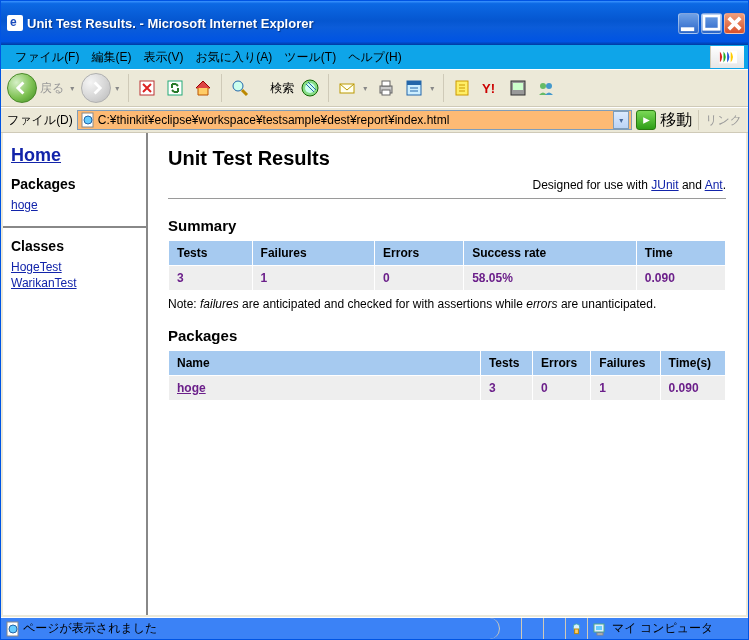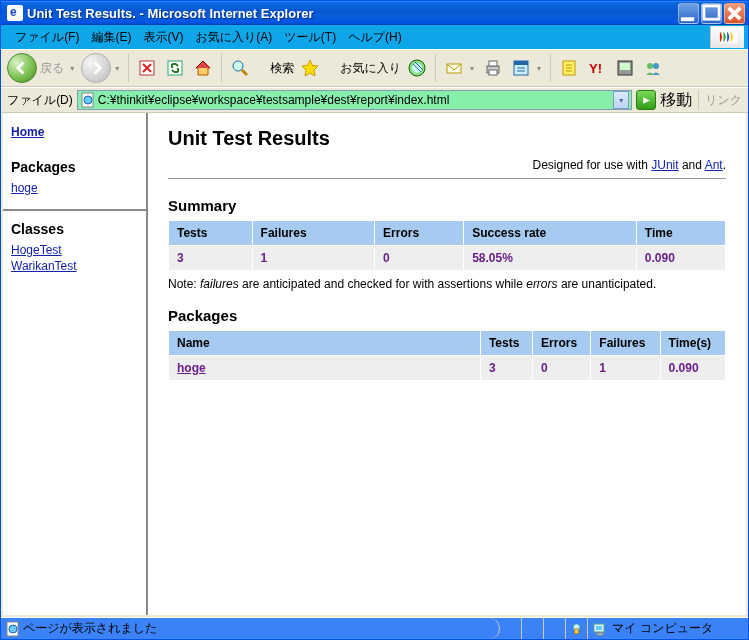--- a/index.html
+++ b/index.html
@@ -1,18 +1,18 @@
 <!DOCTYPE html>
 <html><head>
 <meta charset="utf-8">
 <style>
   * { box-sizing: border-box; margin: 0; padding: 0; }
   body { font-family: "MS UI Gothic", Tahoma, sans-serif; font-size: 11px; background: #ece9d8; width: 749px; height: 640px; overflow: hidden; }
   .window-border { border: 1px solid #0054e3; width: 749px; height: 640px; display: flex; flex-direction: column; }
-  .titlebar { height: 24px; background: linear-gradient(to bottom, #3a93ff 0%, #0c69e4 6%, #0556d0 45%, #0b5cd9 60%, #0054e3 92%, #003ba0 100%); display: flex; align-items: center; padding: 0 3px 0 6px; color: #fff; }
+  .titlebar { height: 44px; background: linear-gradient(to bottom, #3a93ff 0%, #0c69e4 6%, #0556d0 45%, #0b5cd9 60%, #0054e3 92%, #003ba0 100%); display: flex; align-items: center; padding: 0 3px 0 6px; color: #fff; }
   .titlebar-icon { width: 16px; height: 16px; background: #fff; border-radius: 2px; margin-right: 4px; position: relative; }
   .titlebar-icon::after { content: "e"; color: #1a4bbd; font-weight: bold; font-size: 12px; position: absolute; left: 3px; top: 0; }
   .title-text { font-size: 13px; font-weight: bold; text-shadow: 1px 1px 1px #003080; flex: 1; }
   .winbtns { display: flex; gap: 2px; }
   .winbtn { width: 21px; height: 21px; border-radius: 3px; border: 1px solid #fff6; display: flex; align-items: center; justify-content: center; font-family: Marlett, sans-serif; color: #fff; font-size: 12px; font-weight: bold; }
   .winbtn.min, .winbtn.max { background: linear-gradient(#6fa1e6, #2b66c8); }
   .winbtn.close { background: linear-gradient(#f09e7a, #d9502b); }
   .menubar { height: 24px; background: #0ea5e9; display: flex; align-items: center; padding: 0 8px; border-bottom: 0; position: relative; }
   .menubar .mitem { padding: 3px 6px; font-size: 12px; }
   .ie-flag { position: absolute; right: 4px; top: 1px; width: 34px; height: 22px; background: linear-gradient(#fff,#e6e6e6); border-left: 1px solid #cfcab8; display: flex; align-items: center; justify-content: center; }
@@ -24,35 +24,35 @@
   .navbtn.fwd  { background: radial-gradient(circle at 30% 30%, #f5f5f5, #d6d6d6 55%, #b8b8b8); border: 1px solid #b0b0b0; }
   .navbtn svg { width: 14px; height: 14px; }
   .navwrap { display: flex; align-items: center; gap: 1px; }
   .navlabel { font-size: 12px; color: #9a9a9a; padding: 0 2px; }
   .dd { width: 10px; height: 28px; display: flex; align-items: center; justify-content: center; color: #888; font-size: 8px; }
   .tbtn { width: 24px; height: 24px; display: flex; align-items: center; justify-content: center; font-size: 16px; }
   .tbtn svg { width: 20px; height: 20px; }
   .searchwrap, .favwrap { display: flex; align-items: center; font-size: 12px; gap: 18px; }
   .addrbar { height: 26px; background: #ece9d8; border-top: 1px solid #fff; border-bottom: 1px solid #cfcab8; display: flex; align-items: center; padding: 0 6px; gap: 4px; }
   .addrbar .lbl { font-size: 12px; }
-  .addrinput { flex: 1; height: 20px; background: #86efac; border: 1px solid #7f9db9; display: flex; align-items: center; padding: 0 2px; font-size: 12px; }
+  .addrinput { flex: 1; height: 20px; background: #fdba74; border: 1px solid #7f9db9; display: flex; align-items: center; padding: 0 2px; font-size: 12px; }
   .addrinput .pageicon { width: 16px; height: 16px; margin-right: 2px; }
   .addrinput .url { flex: 1; white-space: nowrap; overflow: hidden; }
   .addrinput .combodd { width: 16px; height: 18px; background: linear-gradient(#dbeafe,#bcd4f6); border: 1px solid #7f9db9; display: flex; align-items: center; justify-content: center; font-size: 8px; color: #4a6a9b; }
   .gobtn { width: 20px; height: 20px; background: linear-gradient(#7bd957,#2e9e16); border: 1px solid #2a7a12; border-radius: 3px; display: flex; align-items: center; justify-content: center; }
   .gobtn svg { width: 11px; height: 11px; }
   .golbl { font-size: 16px; }
   .linklbl { font-size: 12px; color: #9a9a9a; border-left: 1px solid #cfcab8; padding-left: 6px; margin-left: 2px; height: 20px; display: flex; align-items: center; }
   .content { flex: 1; background: #fff; border: 2px solid #ece9d8; border-top: 0; display: flex; overflow: hidden; }
   .sidebar { width: 145px; border-right: 2px solid #888; display: flex; flex-direction: column; }
   .sidebox { padding: 10px 8px 12px 8px; }
   .sidebox + .sidebox { border-top: 2px solid #888; }
   .sidebar h3 { font-family: Verdana, sans-serif; font-size: 14px; font-weight: bold; color: #000; margin-bottom: 6px; }
   .sidebar a { color: #1224aa; text-decoration: underline; font-family: Verdana, sans-serif; font-size: 12px; display: block; margin: 2px 0; }
-  .sidebar a.home { font-size: 12px; font-weight: bold; margin-bottom: 20px; }
+  .sidebar a.home { font-size: 18px; font-weight: bold; margin-bottom: 10px; }
   .main { flex: 1; padding: 14px 20px; font-family: Liberation Sans, sans-serif; overflow: auto; border-radius: 20px; }
   .main h1 { font-size: 20px; font-weight: bold; margin-bottom: 8px; }
   .designed { text-align: right; font-size: 12px; margin-bottom: 6px; }
   .designed a { color: #1224aa; }
   .main hr { border: none; border-top: 1px solid #9a9a9a; margin-bottom: 18px; }
   .main h2 { font-size: 15px; font-weight: bold; margin: 8px 0 6px; }
   table.data { width: 100%; border-collapse: collapse; font-size: 12px; margin-bottom: 6px; }
   table.data th { background: #a6caf0; text-align: left; padding: 5px 8px; font-weight: bold; border: 1px solid #fff; }
   table.data td { background: #eee; padding: 5px 8px; border: 1px solid #fff; color: #6b1f8a; font-weight: bold; }
   table.data td a { color: #6b1f8a; text-decoration: underline; }
@@ -151,28 +151,20 @@
     <div class="tb-sep"></div>
     <div class="searchwrap">
       <div class="tbtn">
           <svg viewBox="0 0 20 20">
             <circle cx="8" cy="8" r="5" fill="#cfe" stroke="#26a"></circle>
             <path d="M12 12 L17 17" stroke="#b80" stroke-width="3"></path>
           </svg>
         </div>
       <span>検索</span>
     </div>
-    <div class="favwrap">
-      <div class="tbtn">
-          <svg viewBox="0 0 20 20">
-            <path d="M10 2 L12.5 7.5 L18 8 L14 12 L15 18 L10 15 L5 18 L6 12 L2 8 L7.5 7.5 Z" fill="#fd0" stroke="#c90"></path>
-          </svg>
-        </div>
-      <span>お気に入り</span>
-    </div>
     <div class="tbtn">
         <svg viewBox="0 0 20 20">
           <circle cx="10" cy="10" r="8" fill="#8d8" stroke="#160"></circle>
           <circle cx="10" cy="10" r="5" fill="#cfe"></circle>
           <path d="M6 6 L14 14 M8 4 L16 12" stroke="#26a" stroke-width="1"></path>
         </svg>
       </div>
     <div class="tb-sep"></div>
     <div class="navwrap">
         <div class="tbtn">

